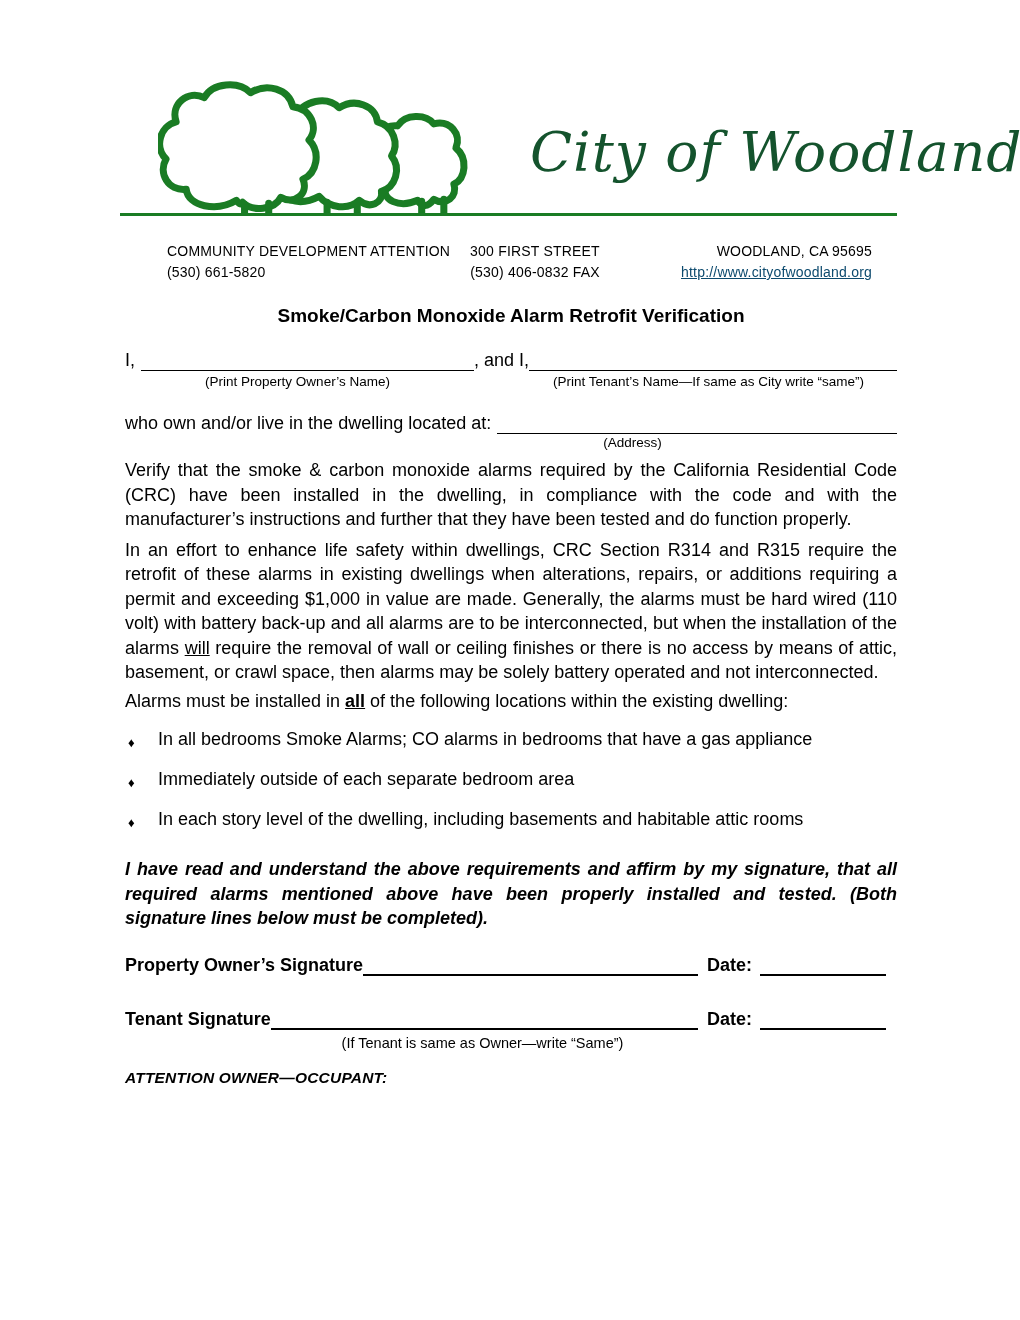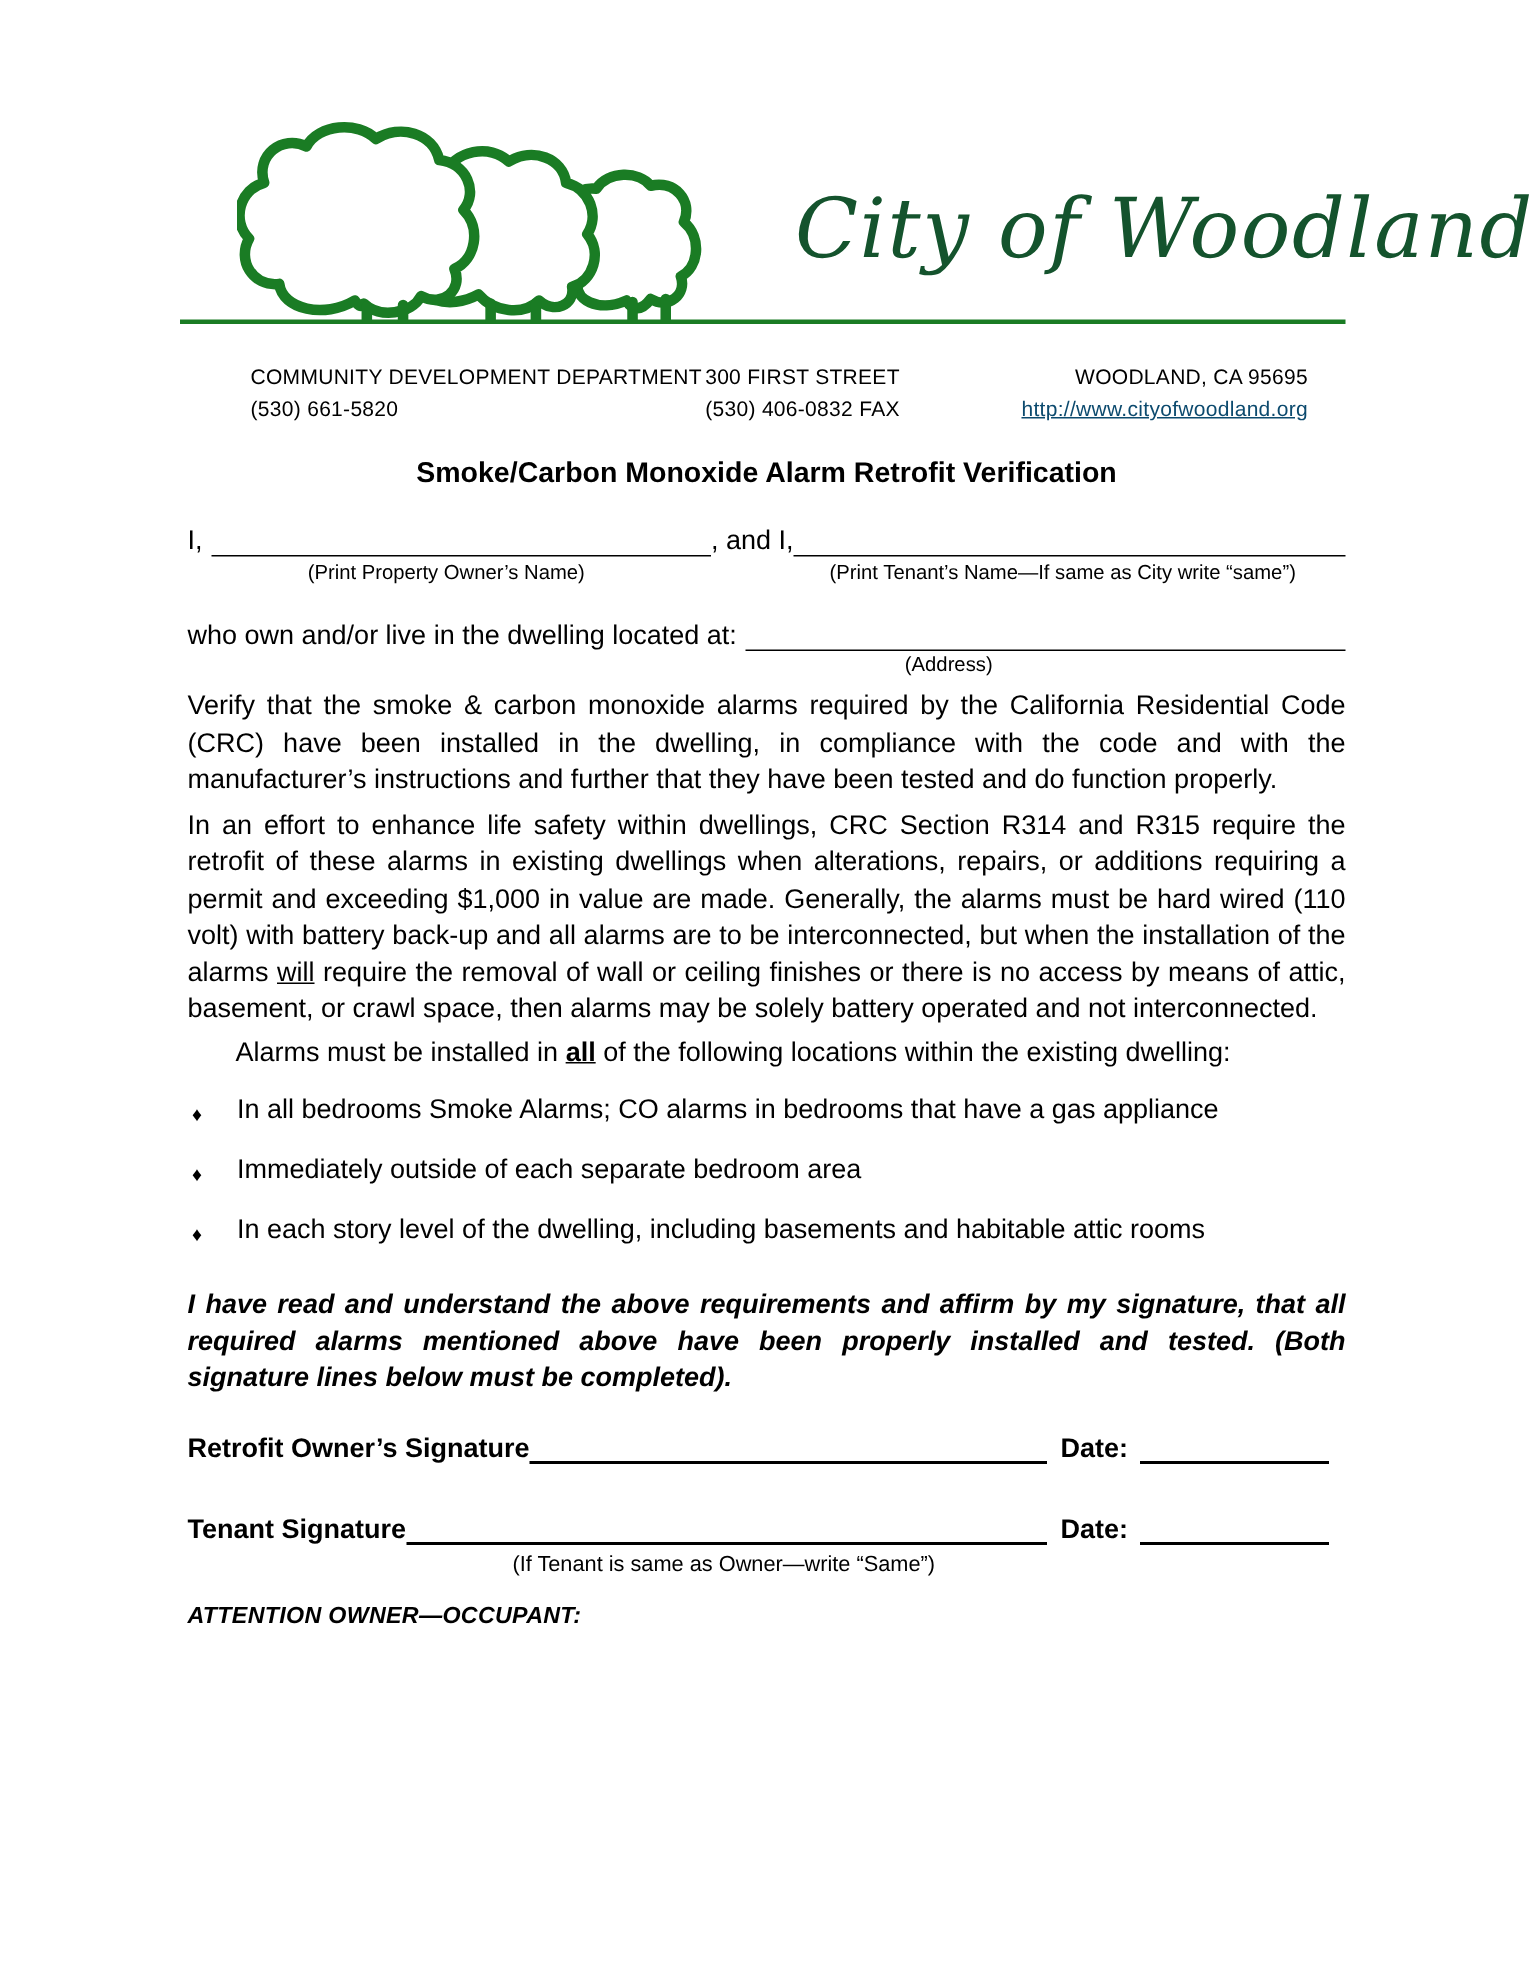--- a/index.html
+++ b/index.html
@@ -45,21 +45,21 @@
   .nc2{flex:1;text-align:center;padding-left:50px;}
 
   .address-line{margin-top:23px;height:22px;}
   .ab{flex:1;margin-left:6px;}
   .address-caption{margin-top:1px;display:flex;}
   .ac-spacer{width:330px;}
   .ac-text{width:355px;text-align:center;}
 
   .para{margin-top:6px;line-height:24.5px;text-align:justify;}
   .para.first{margin-top:8px;}
-  .locations-line{margin-top:4px;line-height:24.5px;margin-left:32px;}
+  .locations-line{margin-top:4px;line-height:24.5px;}
   u.hard{text-decoration:underline;}
 
   .bullet{display:flex;line-height:24px;}
   .b1{margin-top:14px;} .b2{margin-top:12px;} .b3{margin-top:12px;}
   .bullet .glyph{width:30px;font-size:13px;padding-top:4px;padding-left:3px;}
   .bullet .btxt{flex:1;}
 
   .affirm{margin-top:22px;font-weight:bold;font-style:italic;line-height:24.5px;text-align:justify;}
 
   .sig-row{display:flex;align-items:flex-end;font-weight:bold;margin-right:11px;height:23px;}
@@ -88,21 +88,21 @@
         <path d="M 168 122 L 168 133 M 198 122 L 198 133" fill="none"></path>
 
         <path d="M 78 120 C 58 132, 30 126, 28 109 C 10 111, 0 93, 8 79 C -4 67, 2 46, 18 42 C 12 24, 30 10, 46 18 C 54 3, 80 1, 92 13 C 108 3, 130 9, 134 27 C 152 29, 160 48, 150 60 C 162 72, 158 93, 144 99 C 150 113, 136 125, 122 117 C 116 129, 94 132, 84 122 C 82 125, 80 123, 78 120 Z"></path>
         <path d="M 86 124 L 86 133 M 110 123 L 110 133" fill="none"></path>
       </svg>
       <div class="wordmark">City of Woodland</div>
     </div>
     <div class="rule"></div>
 
     <div class="contact">
-      <span class="c-r1 c-col1">COMMUNITY DEVELOPMENT DEPARTMENT</span>
+      <span class="c-r1 c-col1">COMMUNITY DEVELOPMENT ATTENTION</span>
       <span class="c-r1 c-col2">300 FIRST STREET</span>
       <span class="c-r1 c-col3">WOODLAND, CA 95695</span>
       <span class="c-r2 c-col1">(530) 661-5820</span>
       <span class="c-r2 c-col2">(530) 406-0832 FAX</span>
       <span class="c-r2 c-col3 link">http://www.cityofwoodland.org</span>
     </div>
 
     <div class="title">Smoke/Carbon Monoxide Alarm Retrofit Verification</div>
 
     <div class="flexline name-line body-fs">
@@ -140,21 +140,21 @@
       <span class="btxt">Immediately outside of each separate bedroom area</span>
     </div>
     <div class="bullet b3 body-fs">
       <span class="glyph">♦</span>
       <span class="btxt">In each story level of the dwelling, including basements and habitable attic rooms</span>
     </div>
 
     <div class="affirm body-fs">I have read and understand the above requirements and affirm by my signature, that all required alarms mentioned above have been properly installed and tested. (Both signature lines below must be completed).</div>
 
     <div class="sig-row sig-row1 body-fs">
-      <span class="nowrap">Retrofit Owner’s Signature</span>
+      <span class="nowrap">Property Owner’s Signature</span>
       <span class="blank bold-line sb1"></span>
       <span class="nowrap date-label">Date:</span>
       <span class="blank bold-line sb2"></span>
     </div>
     <div class="sig-row sig-row2 body-fs">
       <span class="nowrap">Tenant Signature</span>
       <span class="blank bold-line sb1"></span>
       <span class="nowrap date-label">Date:</span>
       <span class="blank bold-line sb2"></span>
     </div>

